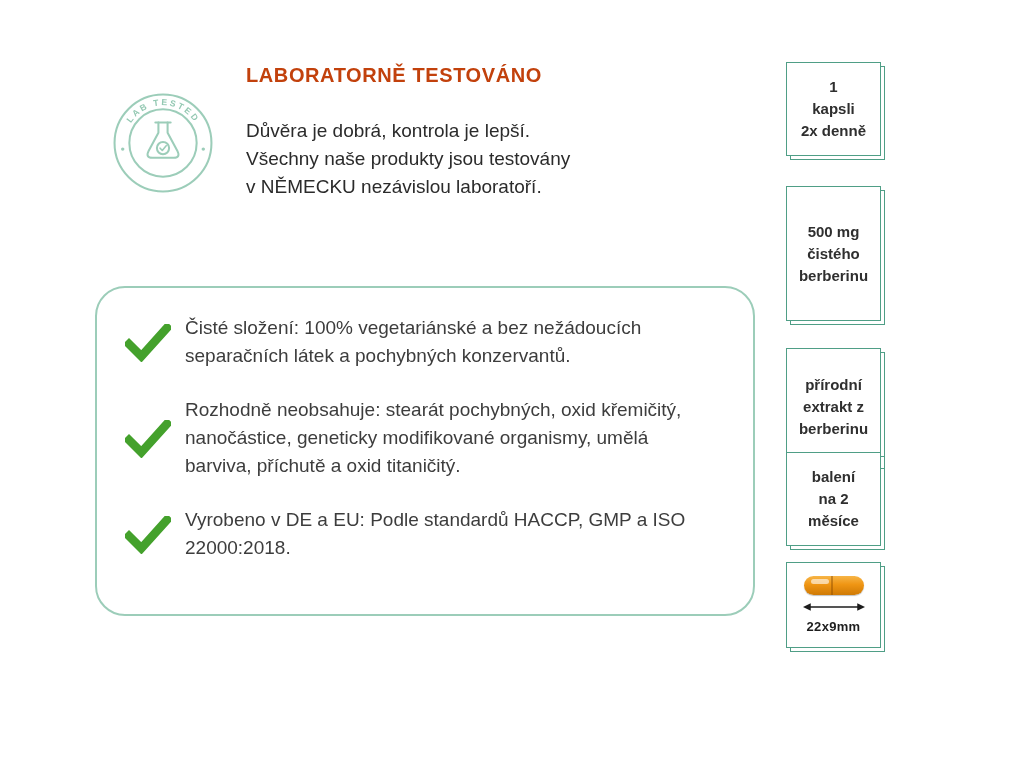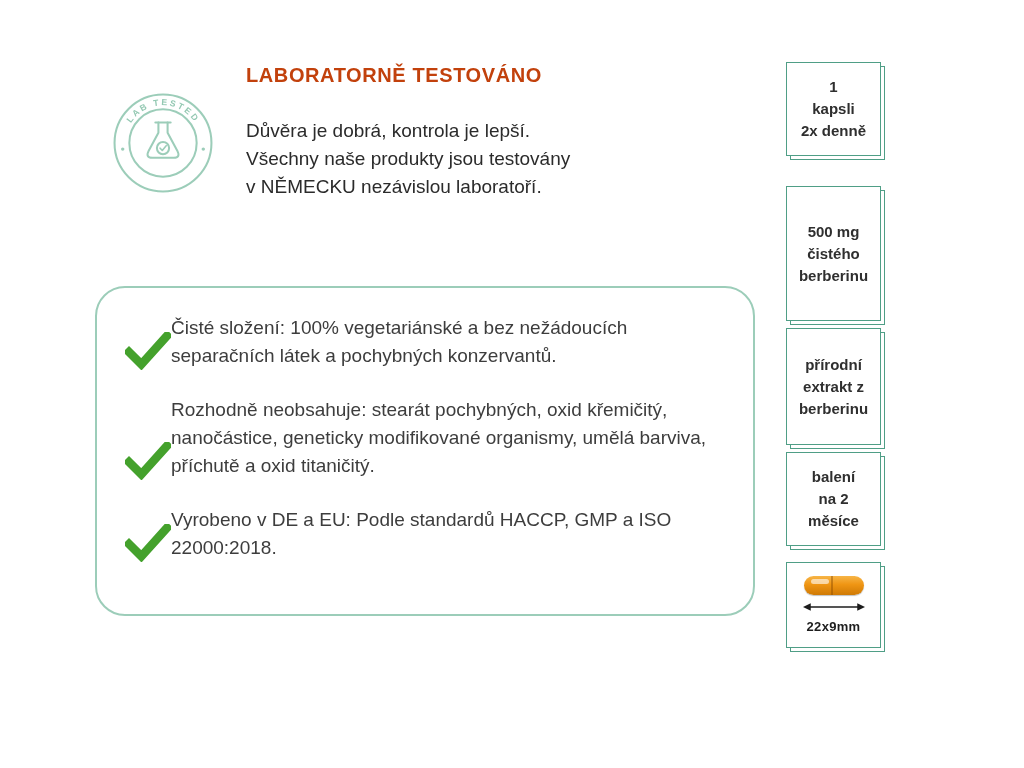--- a/index.html
+++ b/index.html
@@ -16,21 +16,21 @@
   .title { position:absolute; left:246px; top:64px; font-size:20px; font-weight:bold;
            letter-spacing:.6px; color:#c2410c; }
   .intro { position:absolute; left:246px; top:117px; font-size:19px; font-weight:normal;
            line-height:28px; color:#2b2b2b; }
 
   
   .feature-box { position:absolute; left:95px; top:286px; width:660px; height:330px;
                  border:2px solid #9ccdb9; border-radius:30px;
                  display:flex; flex-direction:column; gap:26px;
                  padding:26px 38px 26px 28px; background:#fff; }
-  .feature-row { display:flex; align-items:flex-end; }
+  .feature-row { display:flex; align-items:center; gap:14px; }
   .check-icon { width:46px; height:38px; flex:0 0 46px; margin-top:2px; }
   .check-icon path { stroke:#44a12c; stroke-width:9; fill:none; stroke-linecap:square; }
   .feature-text { font-size:19px; line-height:28px; color:#3d3d3d; max-width:552px; }
 
   
   .info-wrap { position:absolute; left:786px; width:95px; }
   .info-ghost { position:absolute; inset:0; transform:translate(4px,4px);
                 border:1.3px solid #4f9e86; background:transparent; }
   .info-box { position:absolute; inset:0; background:#ffffff; border:1.6px solid #4f9e86;
               display:flex; flex-direction:column; align-items:center; justify-content:center;
@@ -114,21 +114,21 @@
 
   <div class="info-wrap" style="top:186px;height:135px">
     <div class="info-ghost"></div>
     <div class="info-box">
       <span class="info-text">500 mg
 čistého
 berberinu</span>
     </div>
   </div>
 
-  <div class="info-wrap" style="top:328px;height:117px">
+  <div class="info-wrap" style="top:348px;height:117px">
     <div class="info-ghost"></div>
     <div class="info-box">
       <span class="info-text">přírodní
 extrakt z
 berberinu</span>
     </div>
   </div>
 
   <div class="info-wrap" style="top:452px;height:94px">
     <div class="info-ghost"></div>

